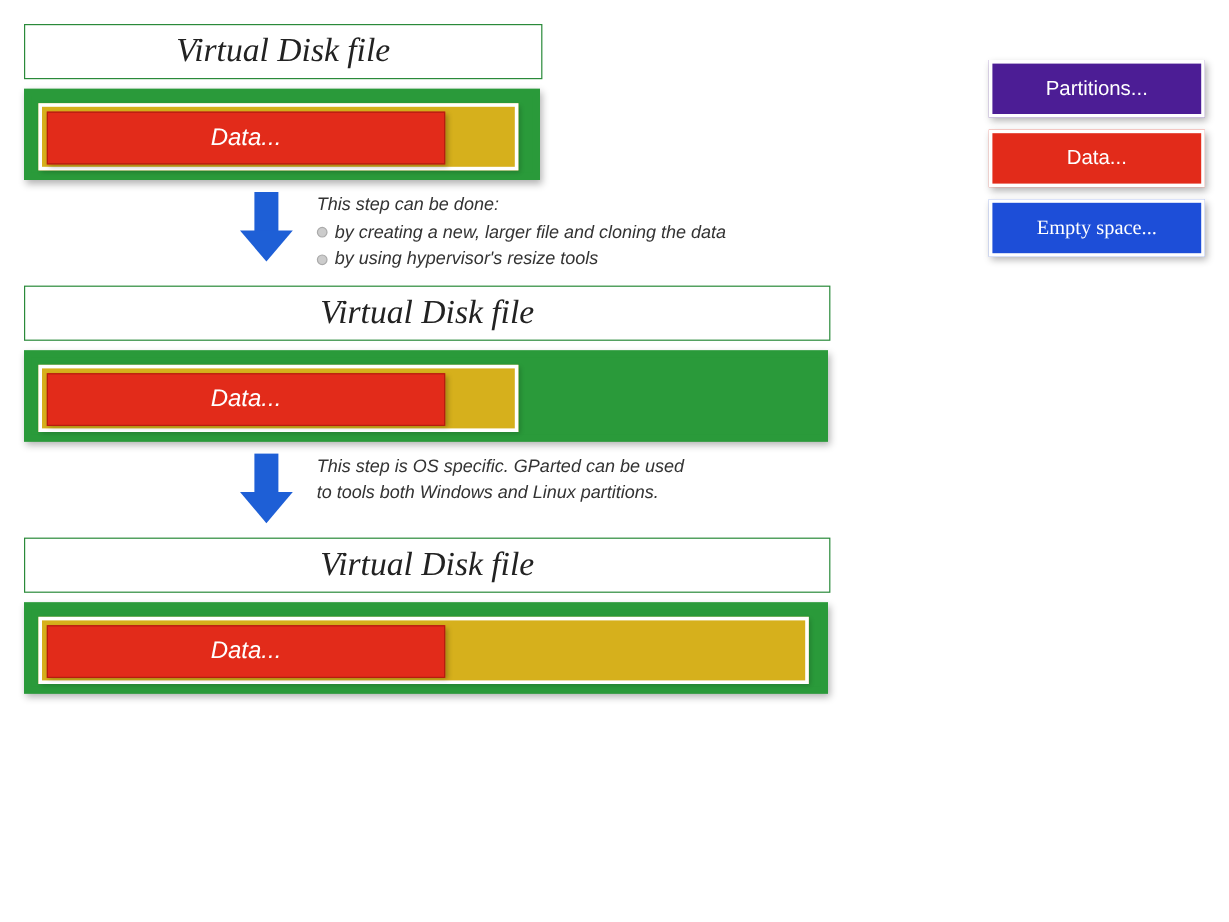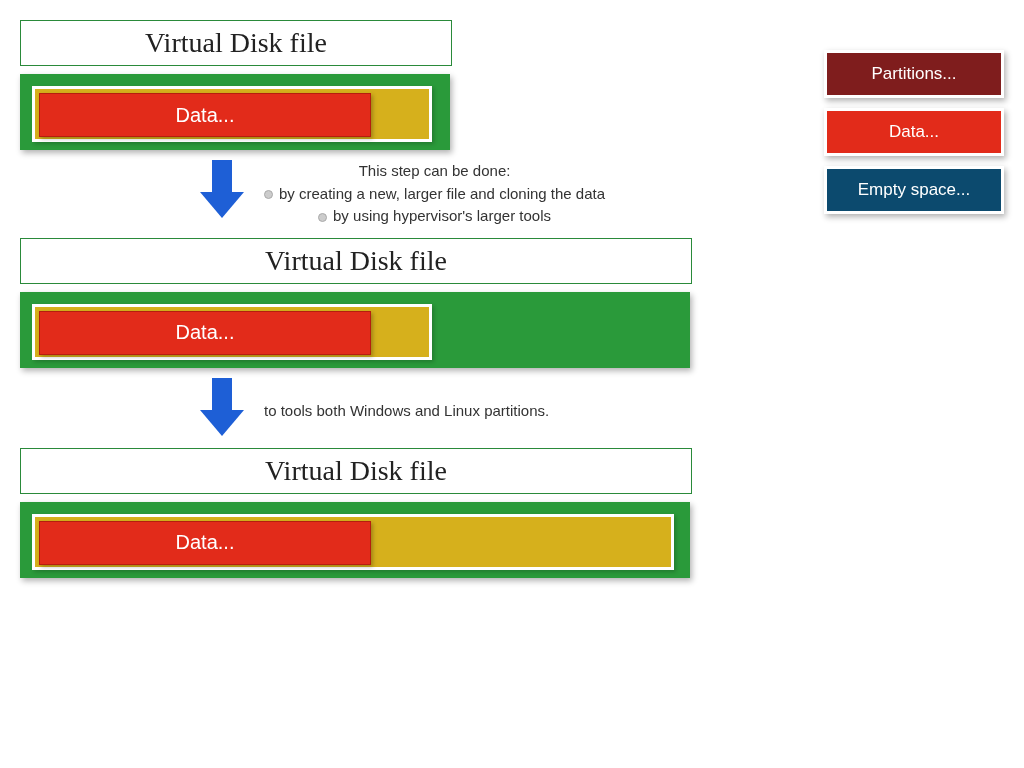--- a/index.html
+++ b/index.html
@@ -7,20 +7,21 @@
     padding: 20px;
     font-family: Georgia, 'Times New Roman', serif;
     background: #ffffff;
     width: 1024px;
     height: 768px;
     box-sizing: border-box;
     position: relative;
   }
   .main-column {
     width: 670px;
+    font-style: italic;
   }
   .stage-title {
     border: 1px solid #2a8a3a;
     background: #ffffff;
     text-align: center;
     font-size: 28px;
     padding: 6px 0;
     font-family: Georgia, serif;
     color: #222;
   }
@@ -54,21 +55,20 @@
     justify-content: center;
     color: #fff;
     font-family: Arial, sans-serif;
     font-size: 20px;
     box-shadow: 2px 2px 4px rgba(0,0,0,0.25);
   }
   .arrow-row {
     display: flex;
     align-items: flex-start;
     margin: 10px 0 10px 180px;
-    text-align: center;
   }
   .arrow-down {
     width: 44px;
     height: 60px;
     position: relative;
     margin-right: 20px;
     flex-shrink: 0;
   }
   .arrow-down .shaft {
     position: absolute;
@@ -115,23 +115,23 @@
     display: flex;
     align-items: center;
     justify-content: center;
     color: #fff;
     font-family: Arial, sans-serif;
     font-size: 17px;
     margin-bottom: 10px;
     border: 3px solid #fff;
     box-shadow: 2px 3px 6px rgba(0,0,0,0.3);
   }
-  .legend-partitions { background: #7f1d1d; }
+  .legend-partitions { background: #4c1d95; }
   .legend-data { background: #e22b1a; border-color: #fff; }
-  .legend-empty { background: #0c4a6e; }
+  .legend-empty { background: #1d4ed8; font-family: Liberation Serif, serif; }
 </style>
 </head>
 <body>
 
 <div class="main-column">
 
   <div class="stage-title" style="width:430px">Virtual Disk file</div>
   <div class="disk-box" style="width:430px">
     <div class="partition-box" style="width:400px">
       <div class="data-box" style="width:330px">Data...</div>
@@ -139,38 +139,38 @@
   </div>
 
   <div class="arrow-row">
     <div class="arrow-down">
       <div class="shaft"></div>
         <div class="head"></div>
     </div>
     <div class="step-text">
       <span>This step can be done:</span><br>
       <span class="bullet"></span><span>by creating a new, larger file and cloning the data</span><br>
-      <span class="bullet"></span><span>by using hypervisor's larger tools</span>
+      <span class="bullet"></span><span>by using hypervisor's resize tools</span>
     </div>
   </div>
 
   <div class="stage-title" style="width:670px">Virtual Disk file</div>
   <div class="disk-box" style="width:670px">
     <div class="partition-box" style="width:400px">
       <div class="data-box" style="width:330px">Data...</div>
     </div>
   </div>
 
   <div class="arrow-row">
     <div class="arrow-down">
       <div class="shaft"></div>
         <div class="head"></div>
     </div>
     <div class="step-text">
-      <br>
+      <span>This step is OS specific. GParted can be used</span><br>
       <span>to tools both Windows and Linux partitions.</span>
     </div>
   </div>
 
   <div class="stage-title" style="width:670px">Virtual Disk file</div>
   <div class="disk-box" style="width:670px">
     <div class="partition-box" style="width:642px">
       <div class="data-box" style="width:330px">Data...</div>
     </div>
   </div>

